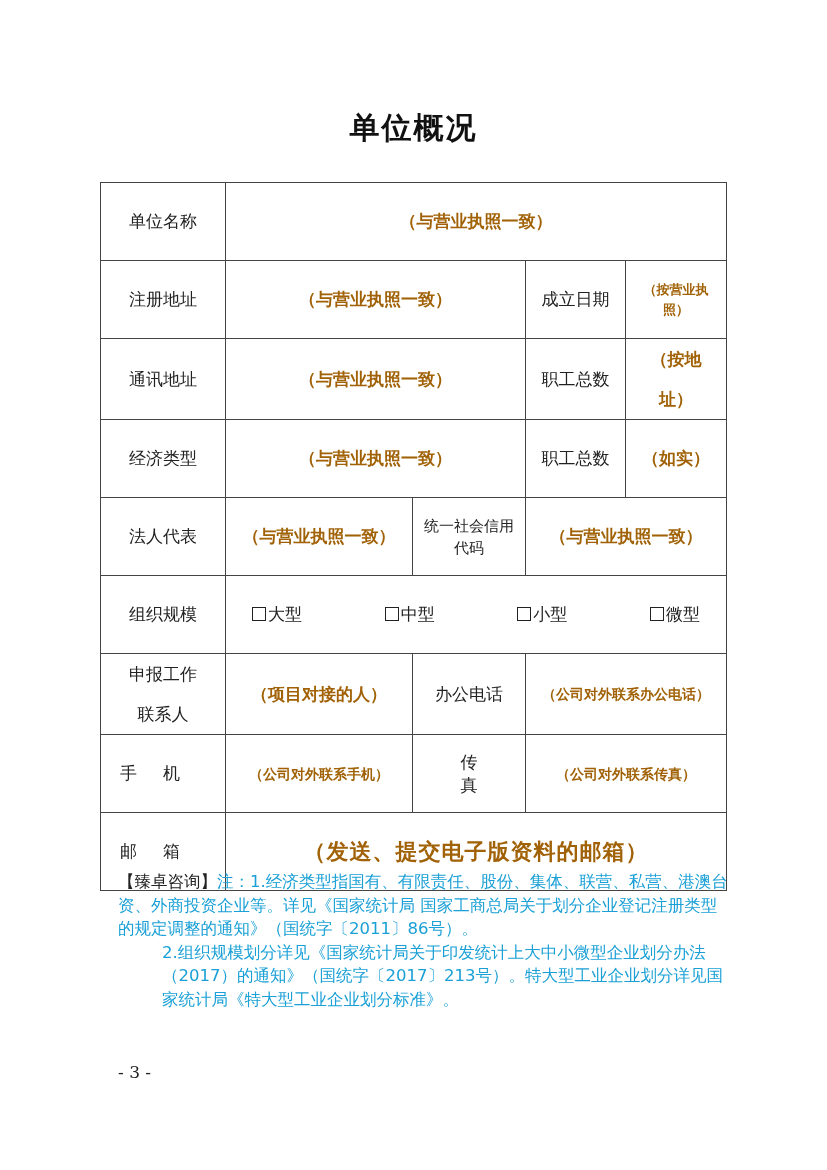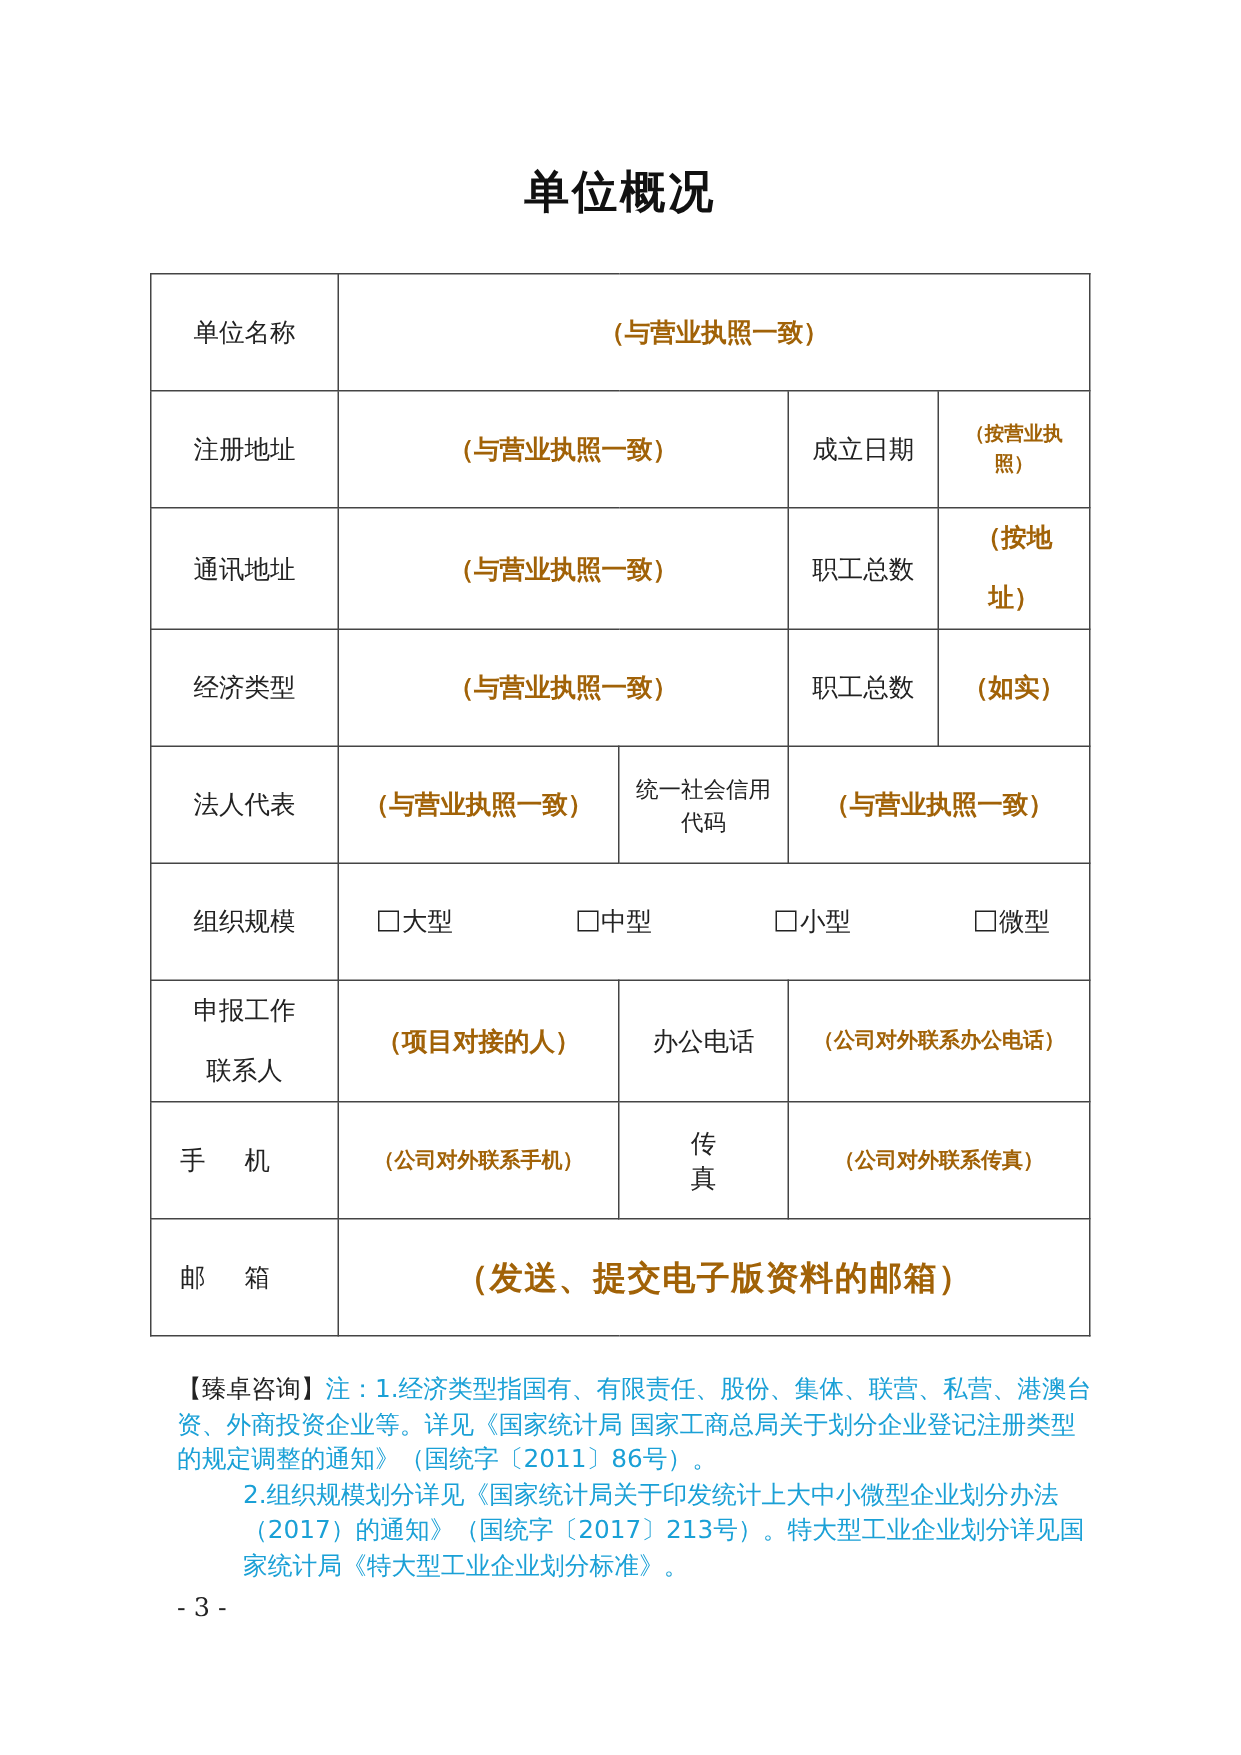--- a/index.html
+++ b/index.html
@@ -15,21 +15,21 @@
   .red { color:#a16207; font-weight:bold; font-family:"DejaVu Sans","Liberation Sans",sans-serif; font-size:17px; }
   .red.small { font-size:13px; line-height:20px; }
   .red.mid { font-size:14px; line-height:20px; }
   .red.big { font-size:22px; letter-spacing:1px; }
   .red.tall { font-size:17px; line-height:40px;margin-top:35px; }
   .lbl.small { font-size:15px; line-height:22px; }
   .scale { display:flex; justify-content:space-between; padding:0 26px 0 26px; }
   .scale span { font-size:17px; }
   .box { display:inline-block; width:12px; height:12px; border:1.3px solid #222; margin-right:2px; vertical-align:-1px; }
   .spaced { letter-spacing:26px; padding-left:26px; }
-  .notes { position:absolute; left:118px; top:914px; width:612px; font-size:16.5px; line-height:23.5px;
+  .notes { position:absolute; left:118px; top:870px; width:612px; font-size:16.5px; line-height:23.5px;
            color:#1aa0d6; font-family:"DejaVu Sans","Liberation Sans",sans-serif; }
   .notes .brand { color:#222; font-family:"DejaVu Serif","Liberation Serif",serif; }
   .notes .indent { padding-left:44px; }
   .pageno { position:absolute; left:118px; top:1062px; font-size:17px; color:#222; }
 </style>
 </head>
 <body>
 
 <div class="title">单位概况</div>
 

